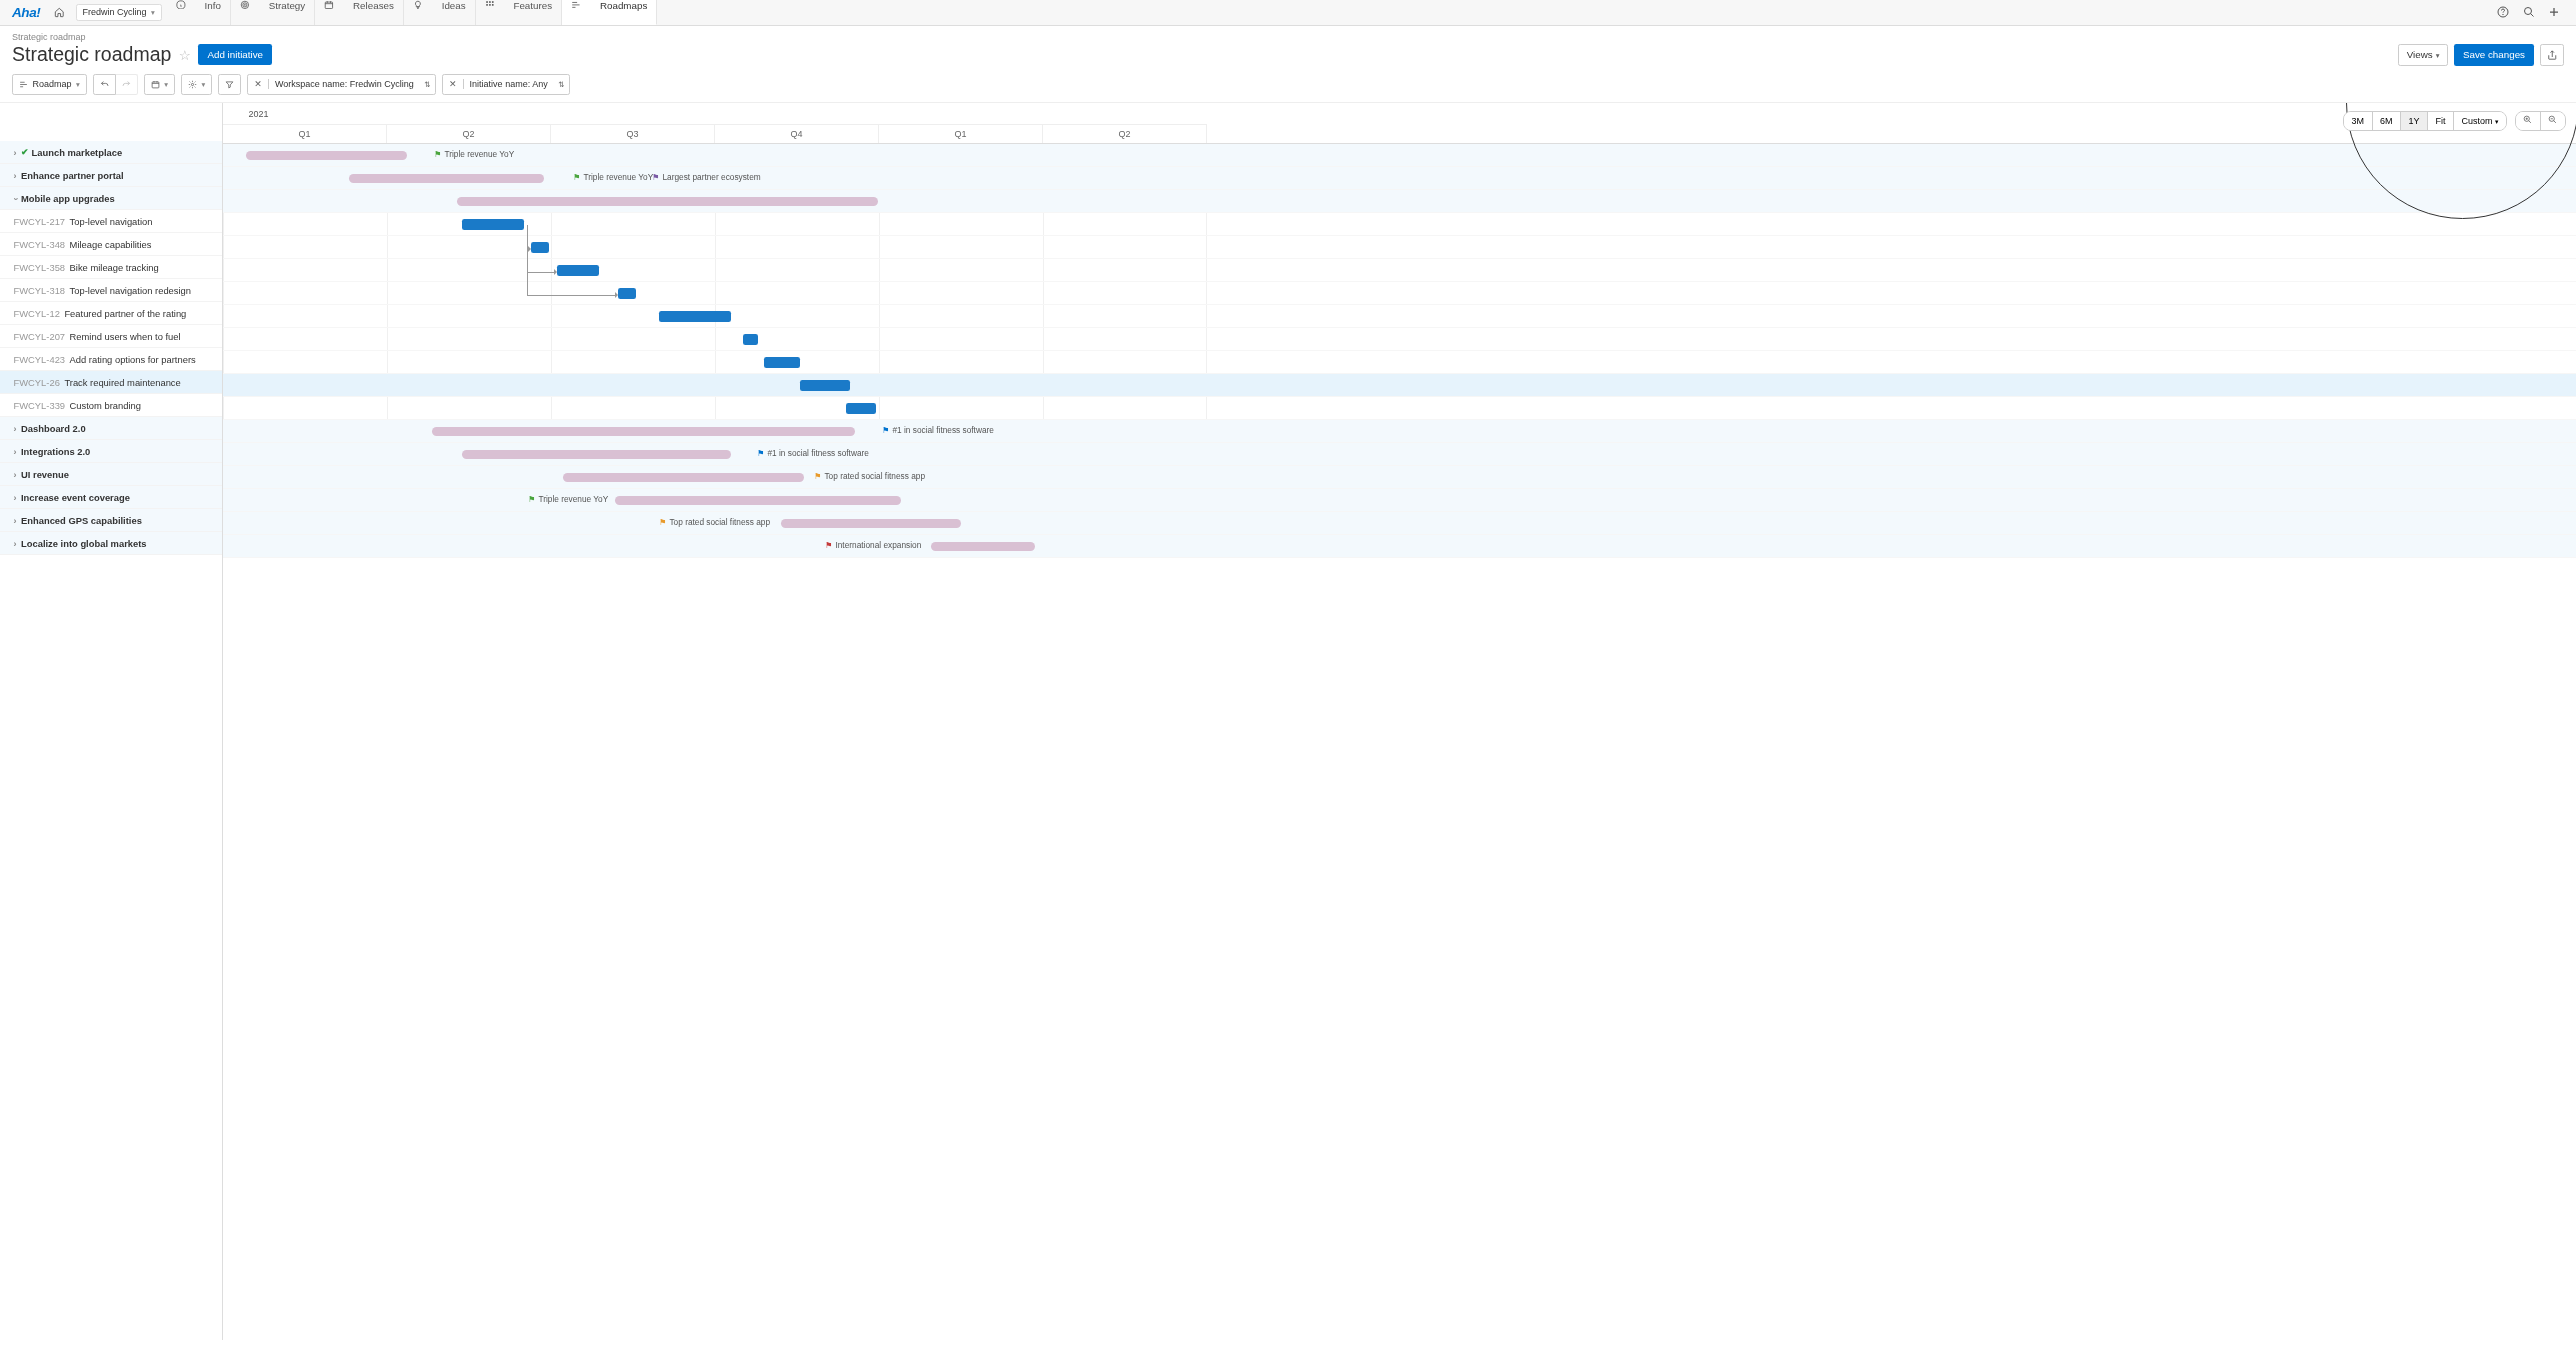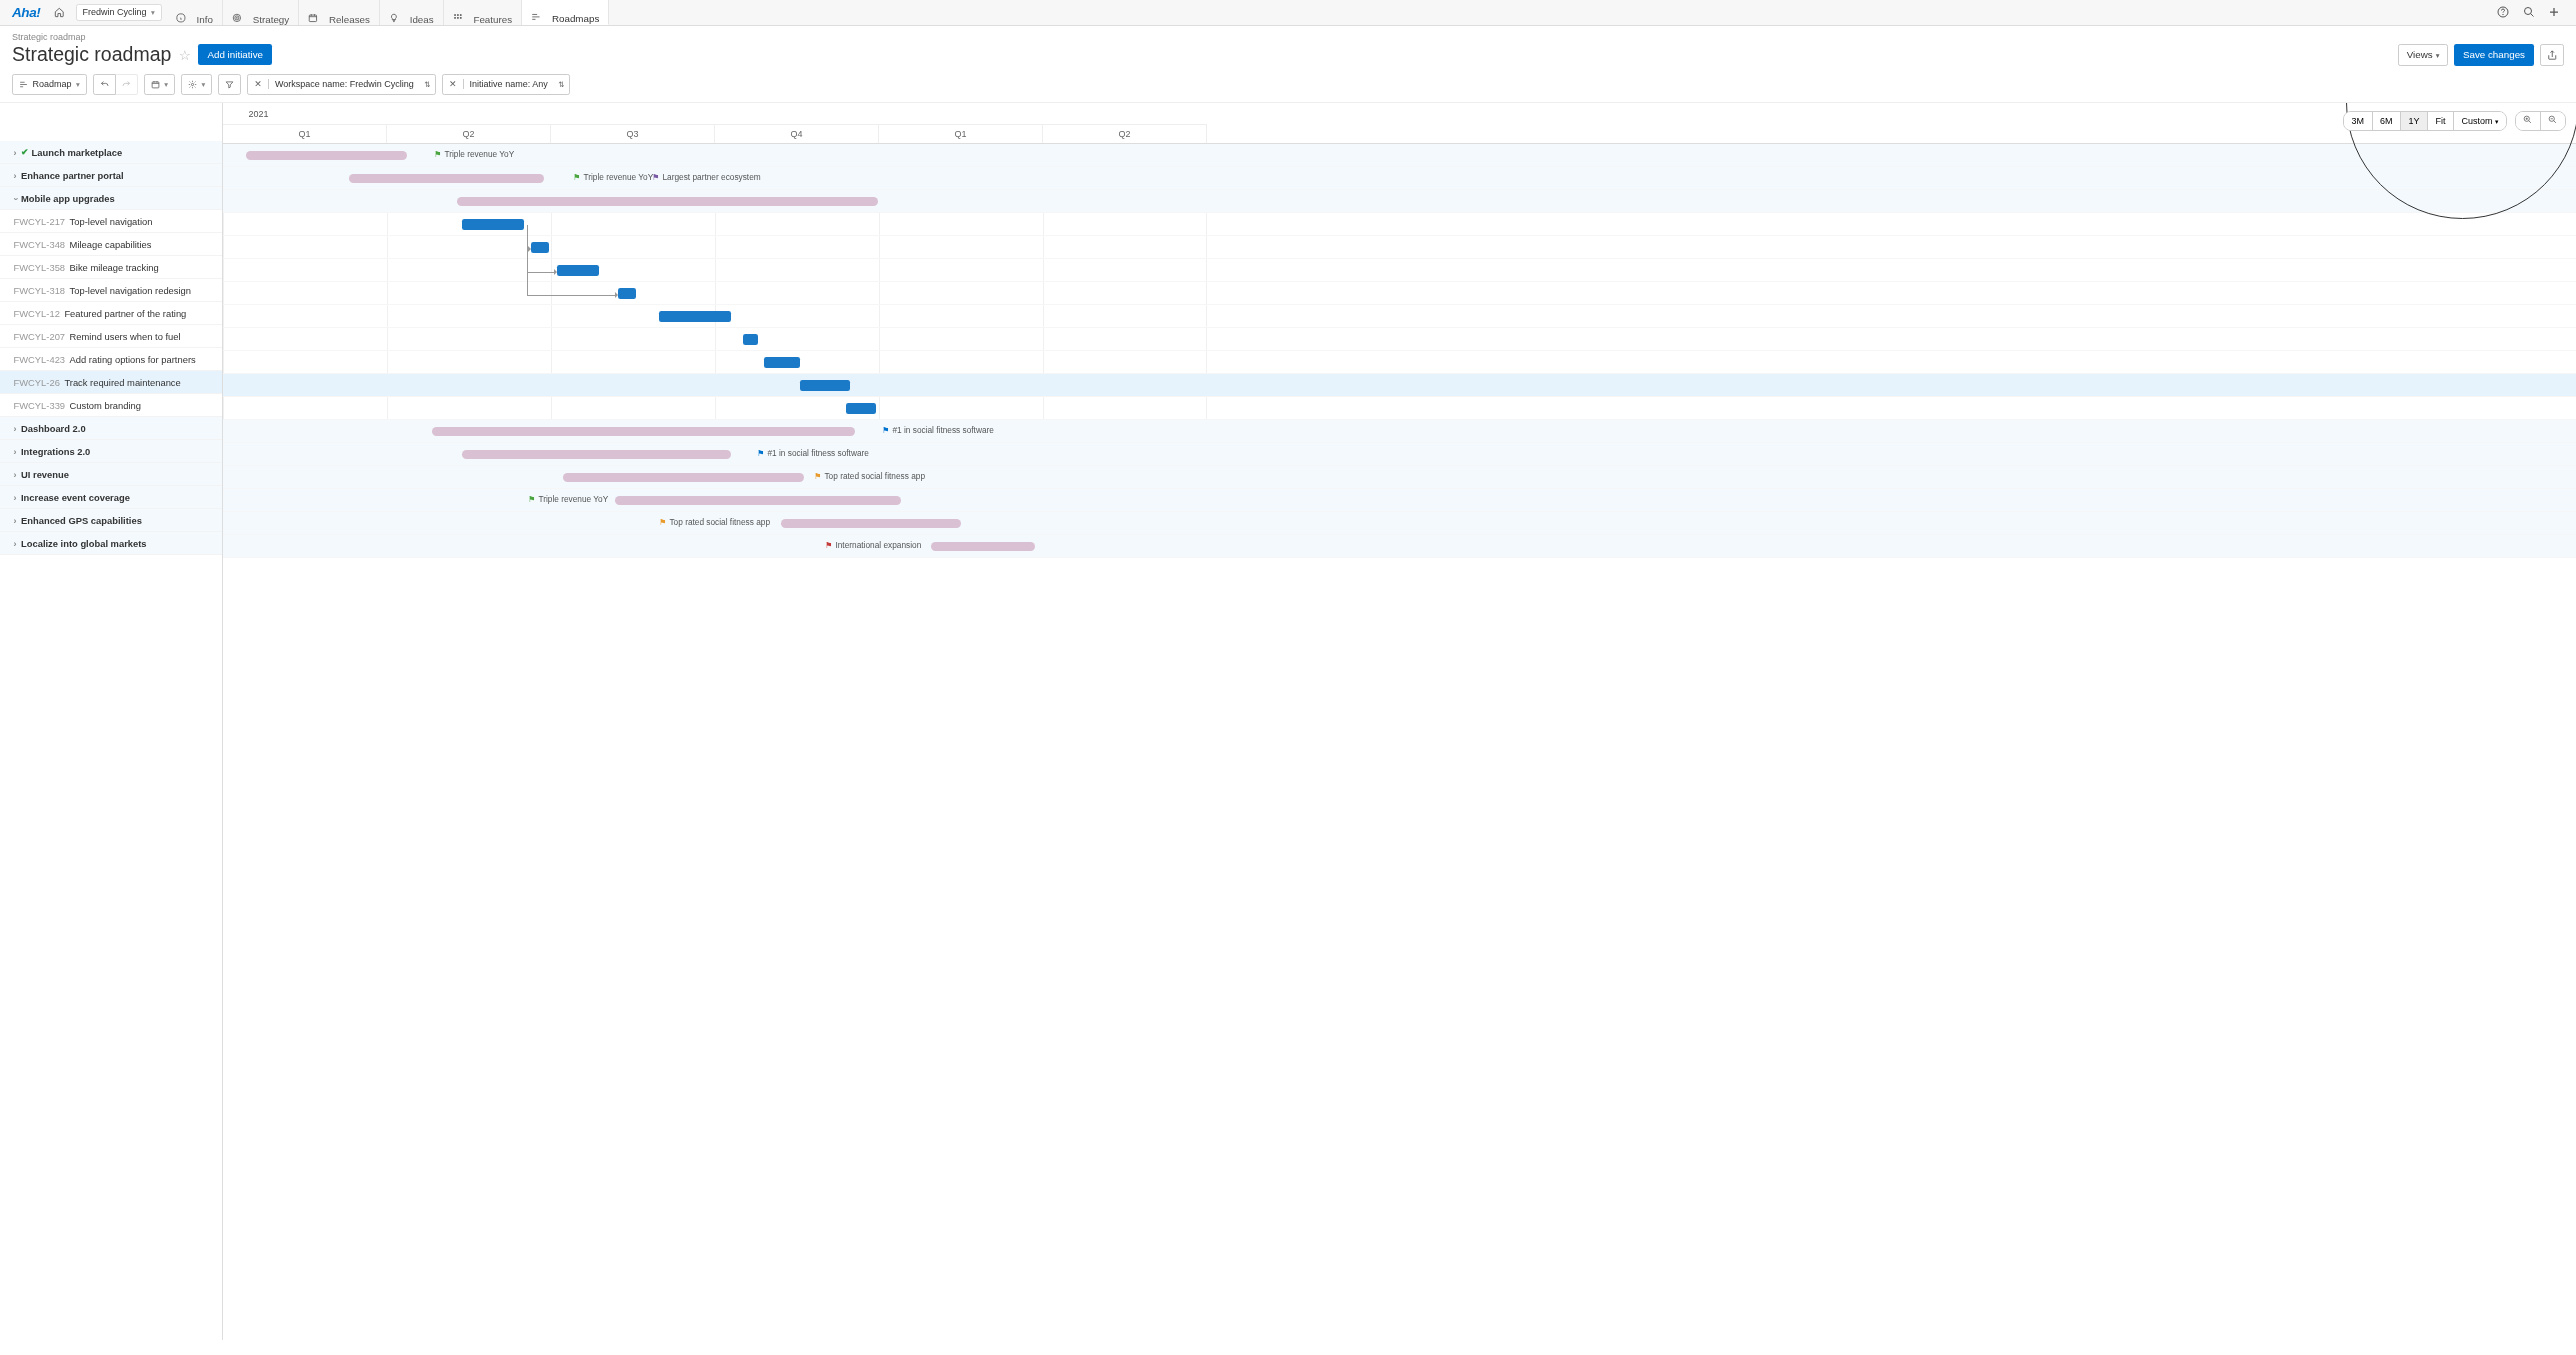--- a/index.html
+++ b/index.html
@@ -1,21 +1,21 @@
 <!DOCTYPE html>
 <html style="font-size:12px"><head>
 <meta charset="utf-8">
 <style>
 * { box-sizing: border-box; margin: 0; padding: 0; }
 body { font-family: -apple-system, BlinkMacSystemFont, "Segoe UI", Helvetica, Arial, sans-serif; font-size: 9.8px; color: #333; background: #fff; overflow: hidden; }
 
 
 .topnav { display: flex; align-items: center; height: 25.6px; background: #f7f7f7; border-bottom: 0.8px solid #ddd; padding: 0 4.5px; }
 .logo { font-weight: 900; font-size: 13.5px; color: #0073cf; padding: 0 7.5px; font-style: italic; letter-spacing: -0.4px; }
-.nav-tab { display: flex; align-items: flex-end; height: 25.6px; padding: 0 9px; color: #555; cursor: pointer; gap: 11px; border-right: 0.8px solid #e5e5e5; }
+.nav-tab { display: flex; align-items: flex-start; height: 25.6px; padding: 0 9px; color: #555; cursor: pointer; gap: 19px; border-right: 0.8px solid #e5e5e5; }
 .nav-tab.active { background: #fff; border-bottom: 1.5px solid #fff; margin-bottom: -0.8px; height: 25.6px; color: #333; font-weight: 500; }
 .nav-right { margin-left: auto; display: flex; align-items: center; gap: 3px; padding-right: 6px; }
 .nav-icon-btn { width: 22.6px; height: 22.6px; display:flex; align-items:center; justify-content:center; cursor:pointer; color:#555; }
 .workspace-chip { display:flex; align-items:center; gap:4.5px; border:0.8px solid #ddd; border-radius:2.3px; background:#fff; padding:2.3px 6px; margin:0 5px; cursor:pointer; font-size:9px; }
 
 
 .header { padding: 6px 12px 4.5px; display:flex; align-items:flex-end; justify-content:space-between; }
 .breadcrumb { font-size: 9px; color: #888; margin-bottom: 1.5px; }
 .title-row { display:flex; align-items:center; gap:7.5px; }
 .page-title { font-size: 19.5px; font-weight: 400; color: #333; }

